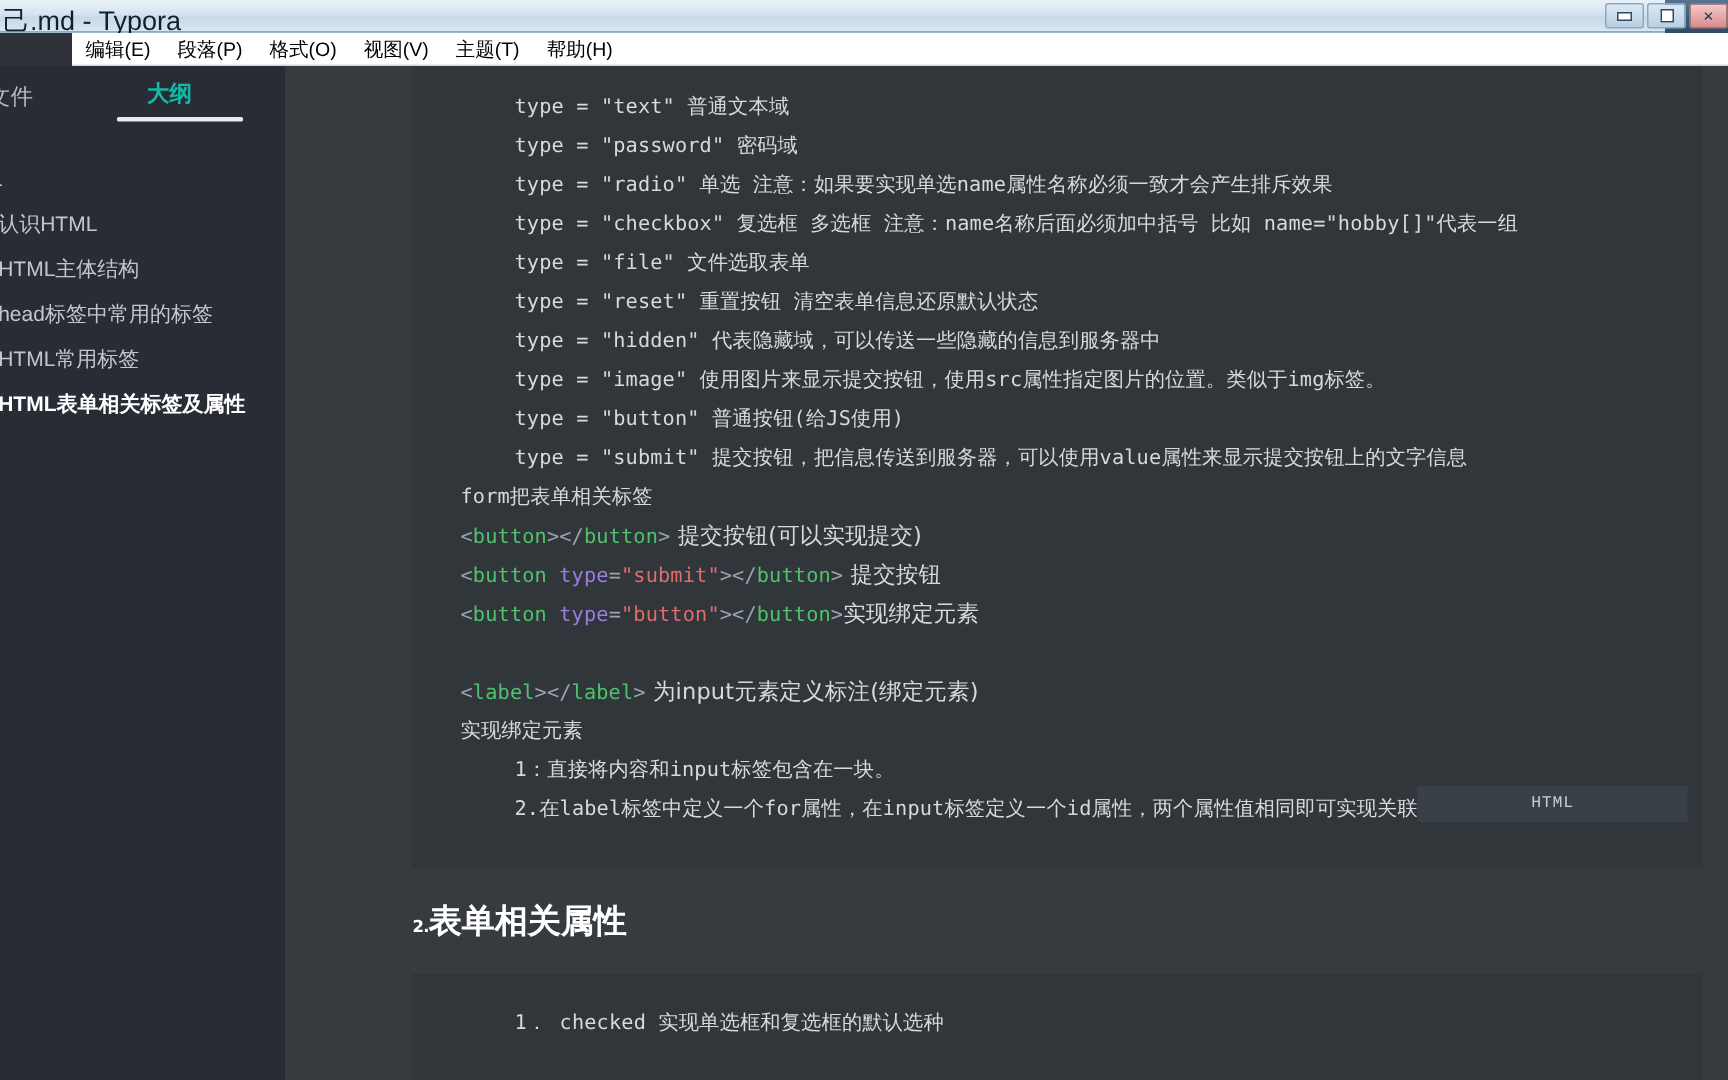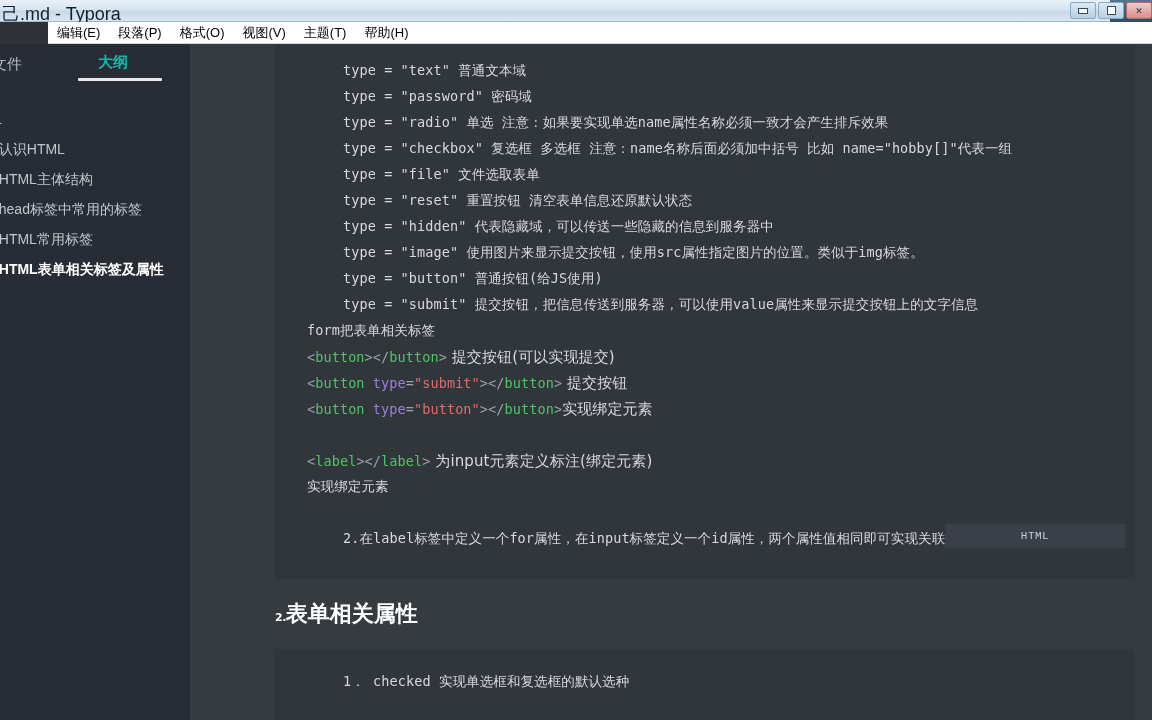--- a/index.html
+++ b/index.html
@@ -200,20 +200,21 @@
 
       <div class="code-line" style="top:318px"><span class="tk-punct">&lt;</span><span class="tk-tag">button</span><span class="tk-punct">&gt;&lt;/</span><span class="tk-tag">button</span><span class="tk-punct">&gt;</span><span class="cn"> 提交按钮(可以实现提交)</span></div>
 
       <div class="code-line" style="top:344px"><span class="tk-punct">&lt;</span><span class="tk-tag">button</span> <span class="tk-attr">type</span><span class="tk-punct">=</span><span class="tk-str">"submit"</span><span class="tk-punct">&gt;&lt;/</span><span class="tk-tag">button</span><span class="tk-punct">&gt;</span><span class="cn"> 提交按钮</span></div>
 
       <div class="code-line" style="top:370px"><span class="tk-punct">&lt;</span><span class="tk-tag">button</span> <span class="tk-attr">type</span><span class="tk-punct">=</span><span class="tk-str">"button"</span><span class="tk-punct">&gt;&lt;/</span><span class="tk-tag">button</span><span class="tk-punct">&gt;</span><span class="cn">实现绑定元素</span></div>
 
       <div class="code-line" style="top:422px"><span class="tk-punct">&lt;</span><span class="tk-tag">label</span><span class="tk-punct">&gt;&lt;/</span><span class="tk-tag">label</span><span class="tk-punct">&gt;</span><span class="cn"> 为input元素定义标注(绑定元素)</span></div>
 
       <div class="code-line" style="top:448px">实现绑定元素</div>
+      <div class="code-line ind" style="top:474px">1：直接将内容和input标签包含在一块。</div>
       <div class="code-line ind" style="top:500px">2.在label标签中定义一个for属性，在input标签定义一个id属性，两个属性值相同即可实现关联。</div>
 
       <div class="lang-badge">HTML</div>
     </div>
 
     <div class="heading2"><span class="hnum">2.</span><span>表单相关属性</span></div>
 
     <div class="code-block bottom">
       <div class="code-line ind" style="top:24px">1． checked 实现单选框和复选框的默认选种</div>
     </div>

